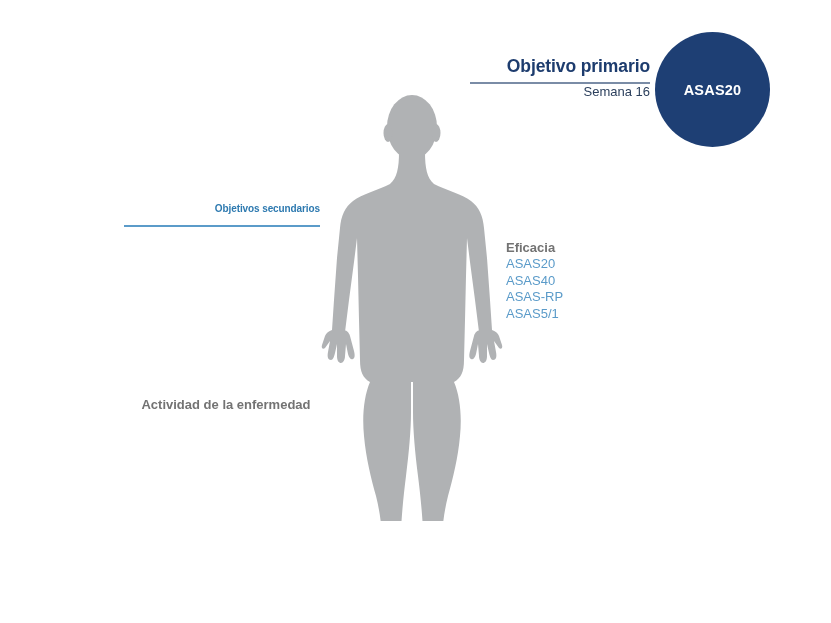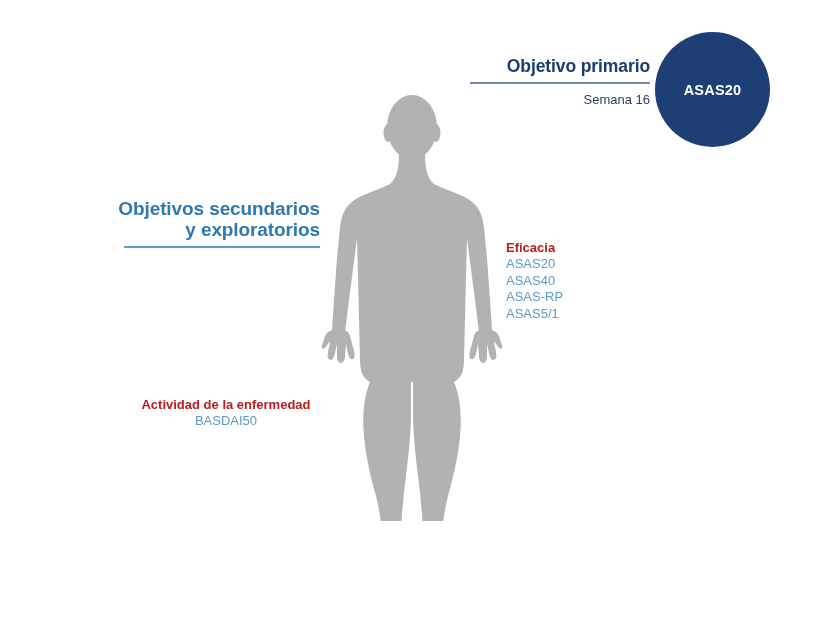--- a/index.html
+++ b/index.html
@@ -47,21 +47,20 @@
     line-height: 22px;
     white-space: nowrap;
   }
   .primary-rule {
     margin-top: 5px;
     height: 2px;
     background: #7a8ca6;
     width: 180px;
   }
   .primary-sub {
-    margin-top: 8px;
     font-size: 13px;
     font-weight: normal;
     color: #2b3f5c;
     line-height: 16px;
   }
 
   
   .asas-circle {
     position: absolute;
     left: 655px;
@@ -83,42 +82,42 @@
 
   
   .secondary-block {
     position: absolute;
     left: 96px;
     top: 198px;
     width: 224px;
     text-align: right;
   }
   .secondary-title {
-    font-size: 19px;
+    font-size: 10px;
     font-weight: bold;
     color: #2e7ab0;
     line-height: 21px;
     letter-spacing: -0.1px;
   }
   .secondary-rule {
     margin-top: 6px;
     margin-left: auto;
     height: 2px;
     background: #5b9bc9;
     width: 196px;
   }
 
   
   .annot {
     position: absolute;
   }
   .annot-heading {
     font-size: 13px;
     font-weight: bold;
-    color: #b91c1c;
+    color: #737373;
     line-height: 17px;
     white-space: nowrap;
   }
   .annot-list {
     list-style: none;
     margin: 0;
     padding: 0;
   }
   .annot-list li {
     font-size: 13px;
@@ -271,36 +270,34 @@
     <div class="primary-rule"></div>
     <div class="primary-sub">Semana 16</div>
   </div>
 
   <div class="asas-circle">
     <span class="asas-circle-label">ASAS20</span>
   </div>
 
   <div class="secondary-block">
     <div class="secondary-title">Objetivos secundarios</div>
-    <div class="secondary-title">y exploratorios</div>
     <div class="secondary-rule"></div>
   </div>
 
   <div class="annot annot-efficacy">
     <div class="annot-heading">Eficacia</div>
     <ul class="annot-list">
       <li>ASAS20</li>
       <li>ASAS40</li>
       <li>ASAS-RP</li>
       <li>ASAS5/1</li>
     </ul>
   </div>
 
   <div class="annot annot-activity">
     <div class="annot-heading">Actividad de la enfermedad</div>
     <ul class="annot-list">
-      <li>BASDAI50</li>
     </ul>
   </div>
 
   <div class="annot-solo">BASFI</div>
 
 </div>
 
 </body></html>

